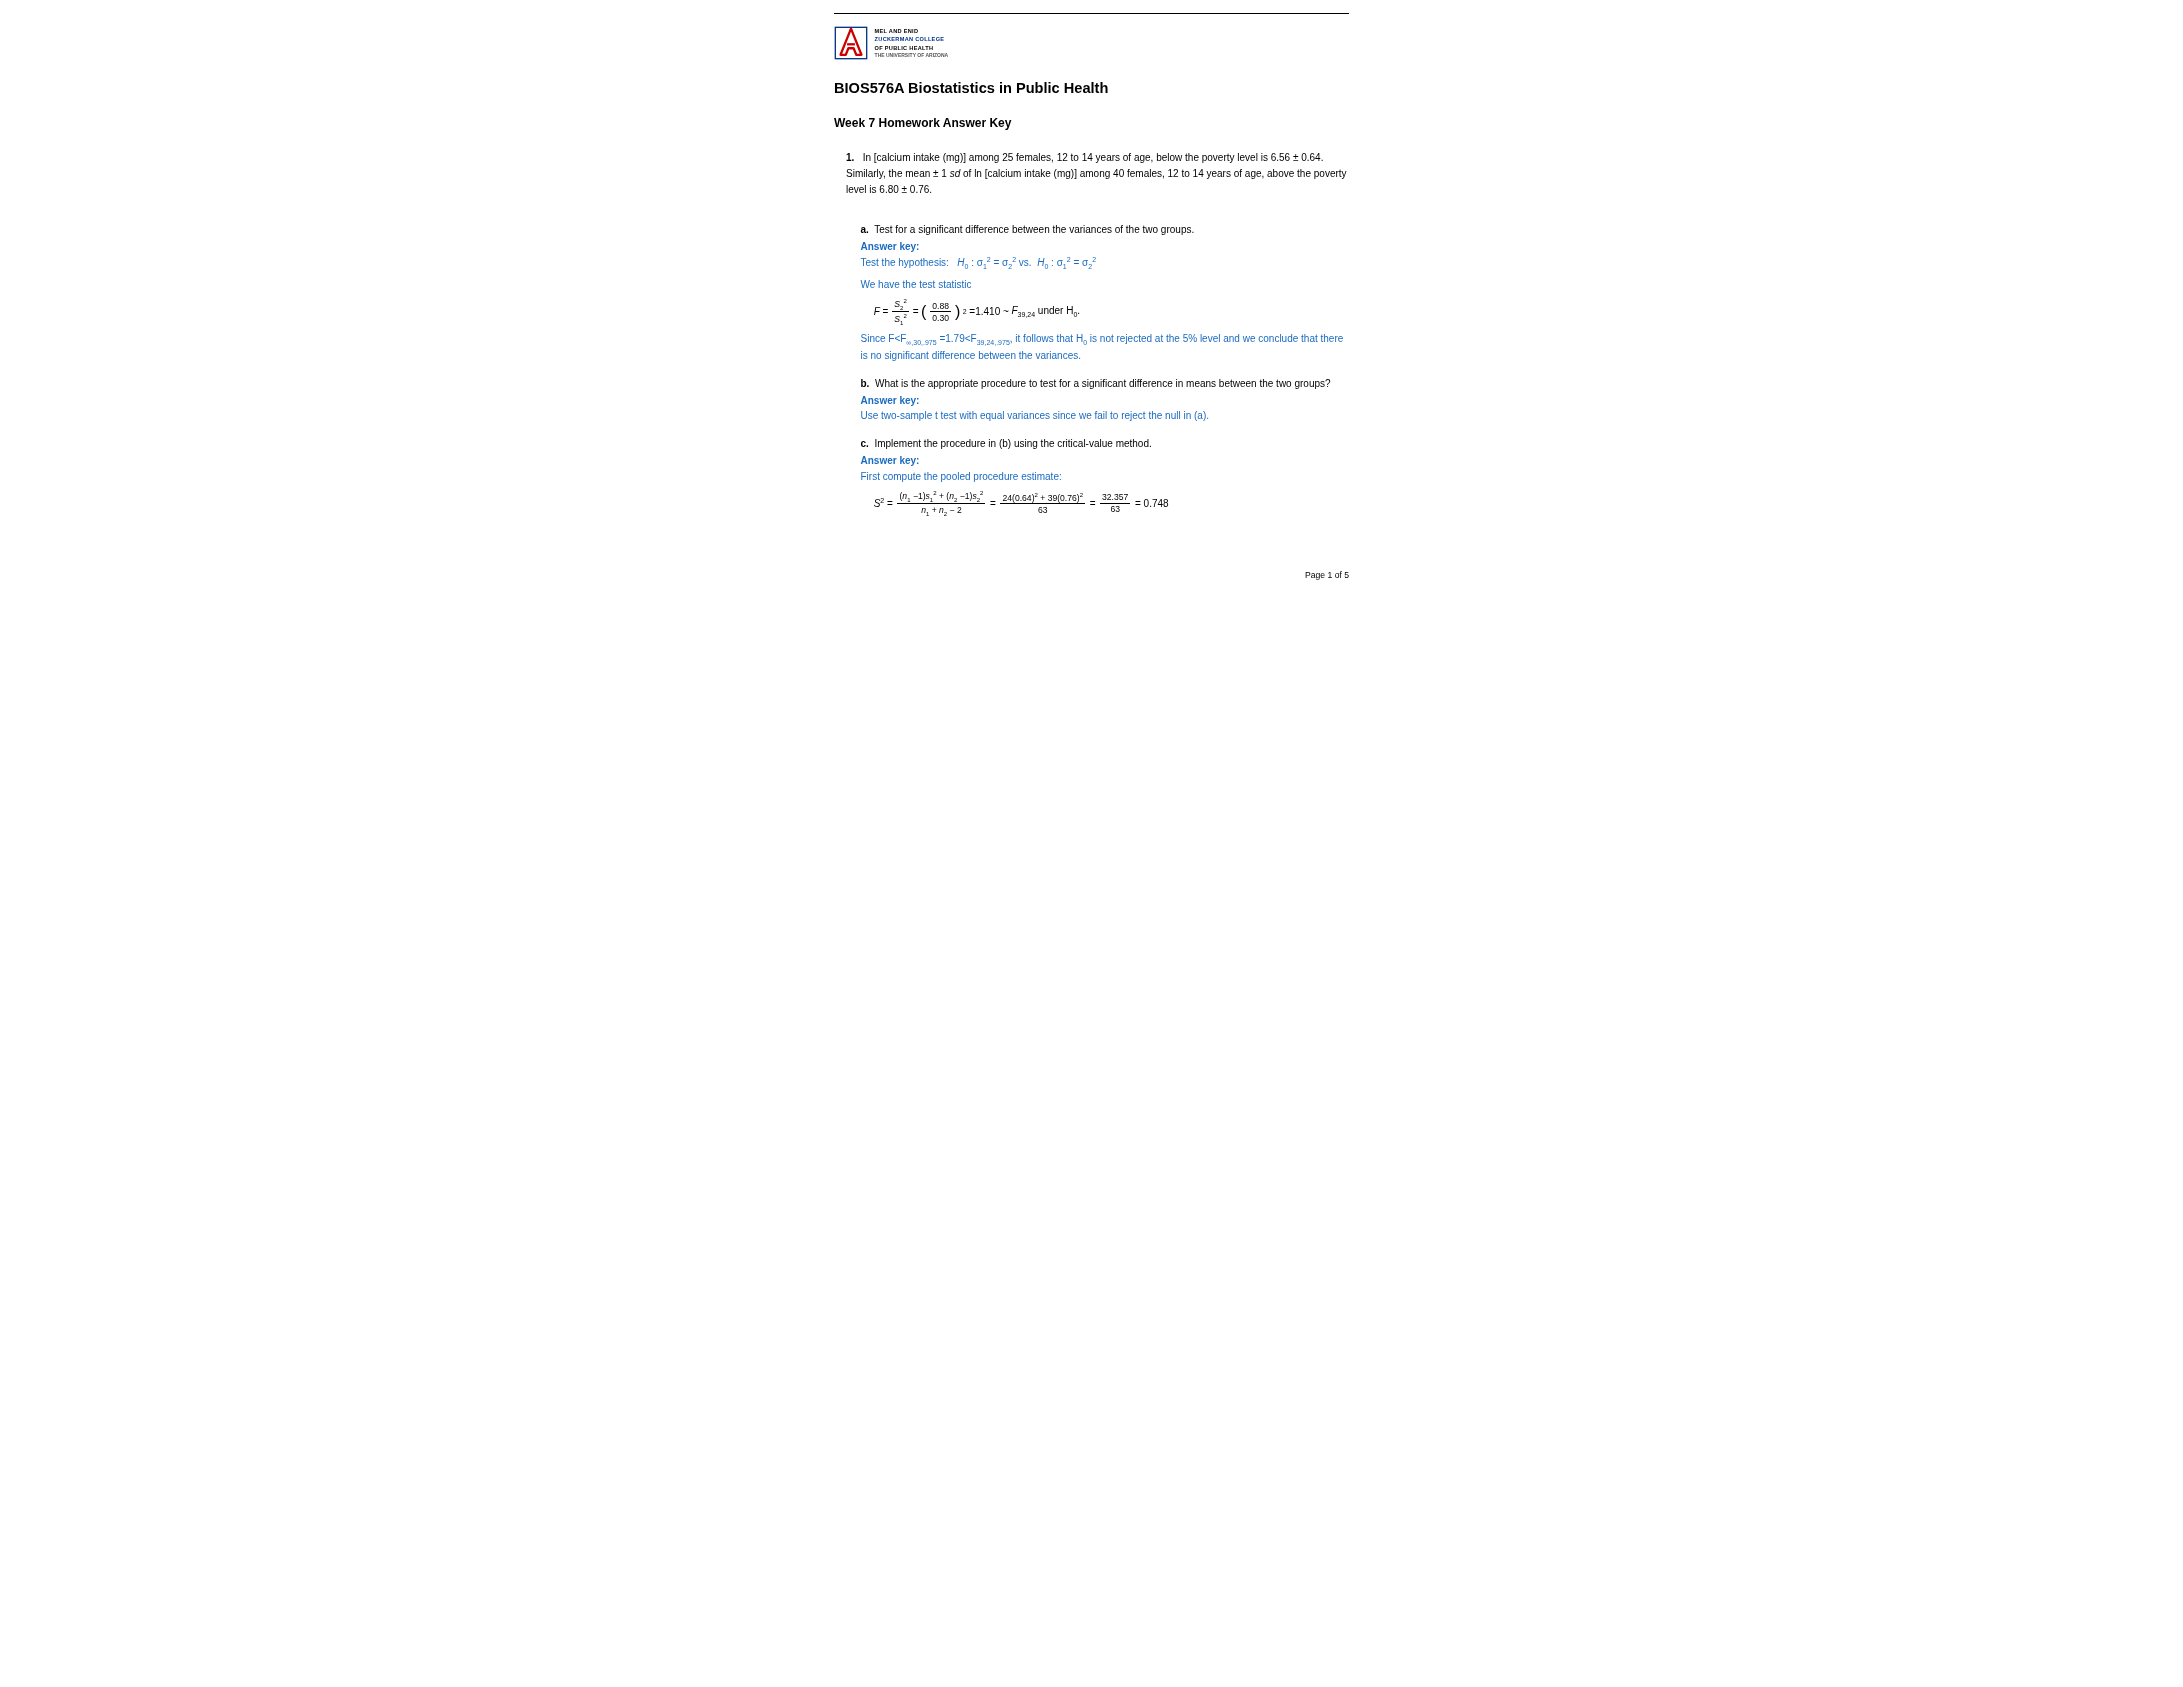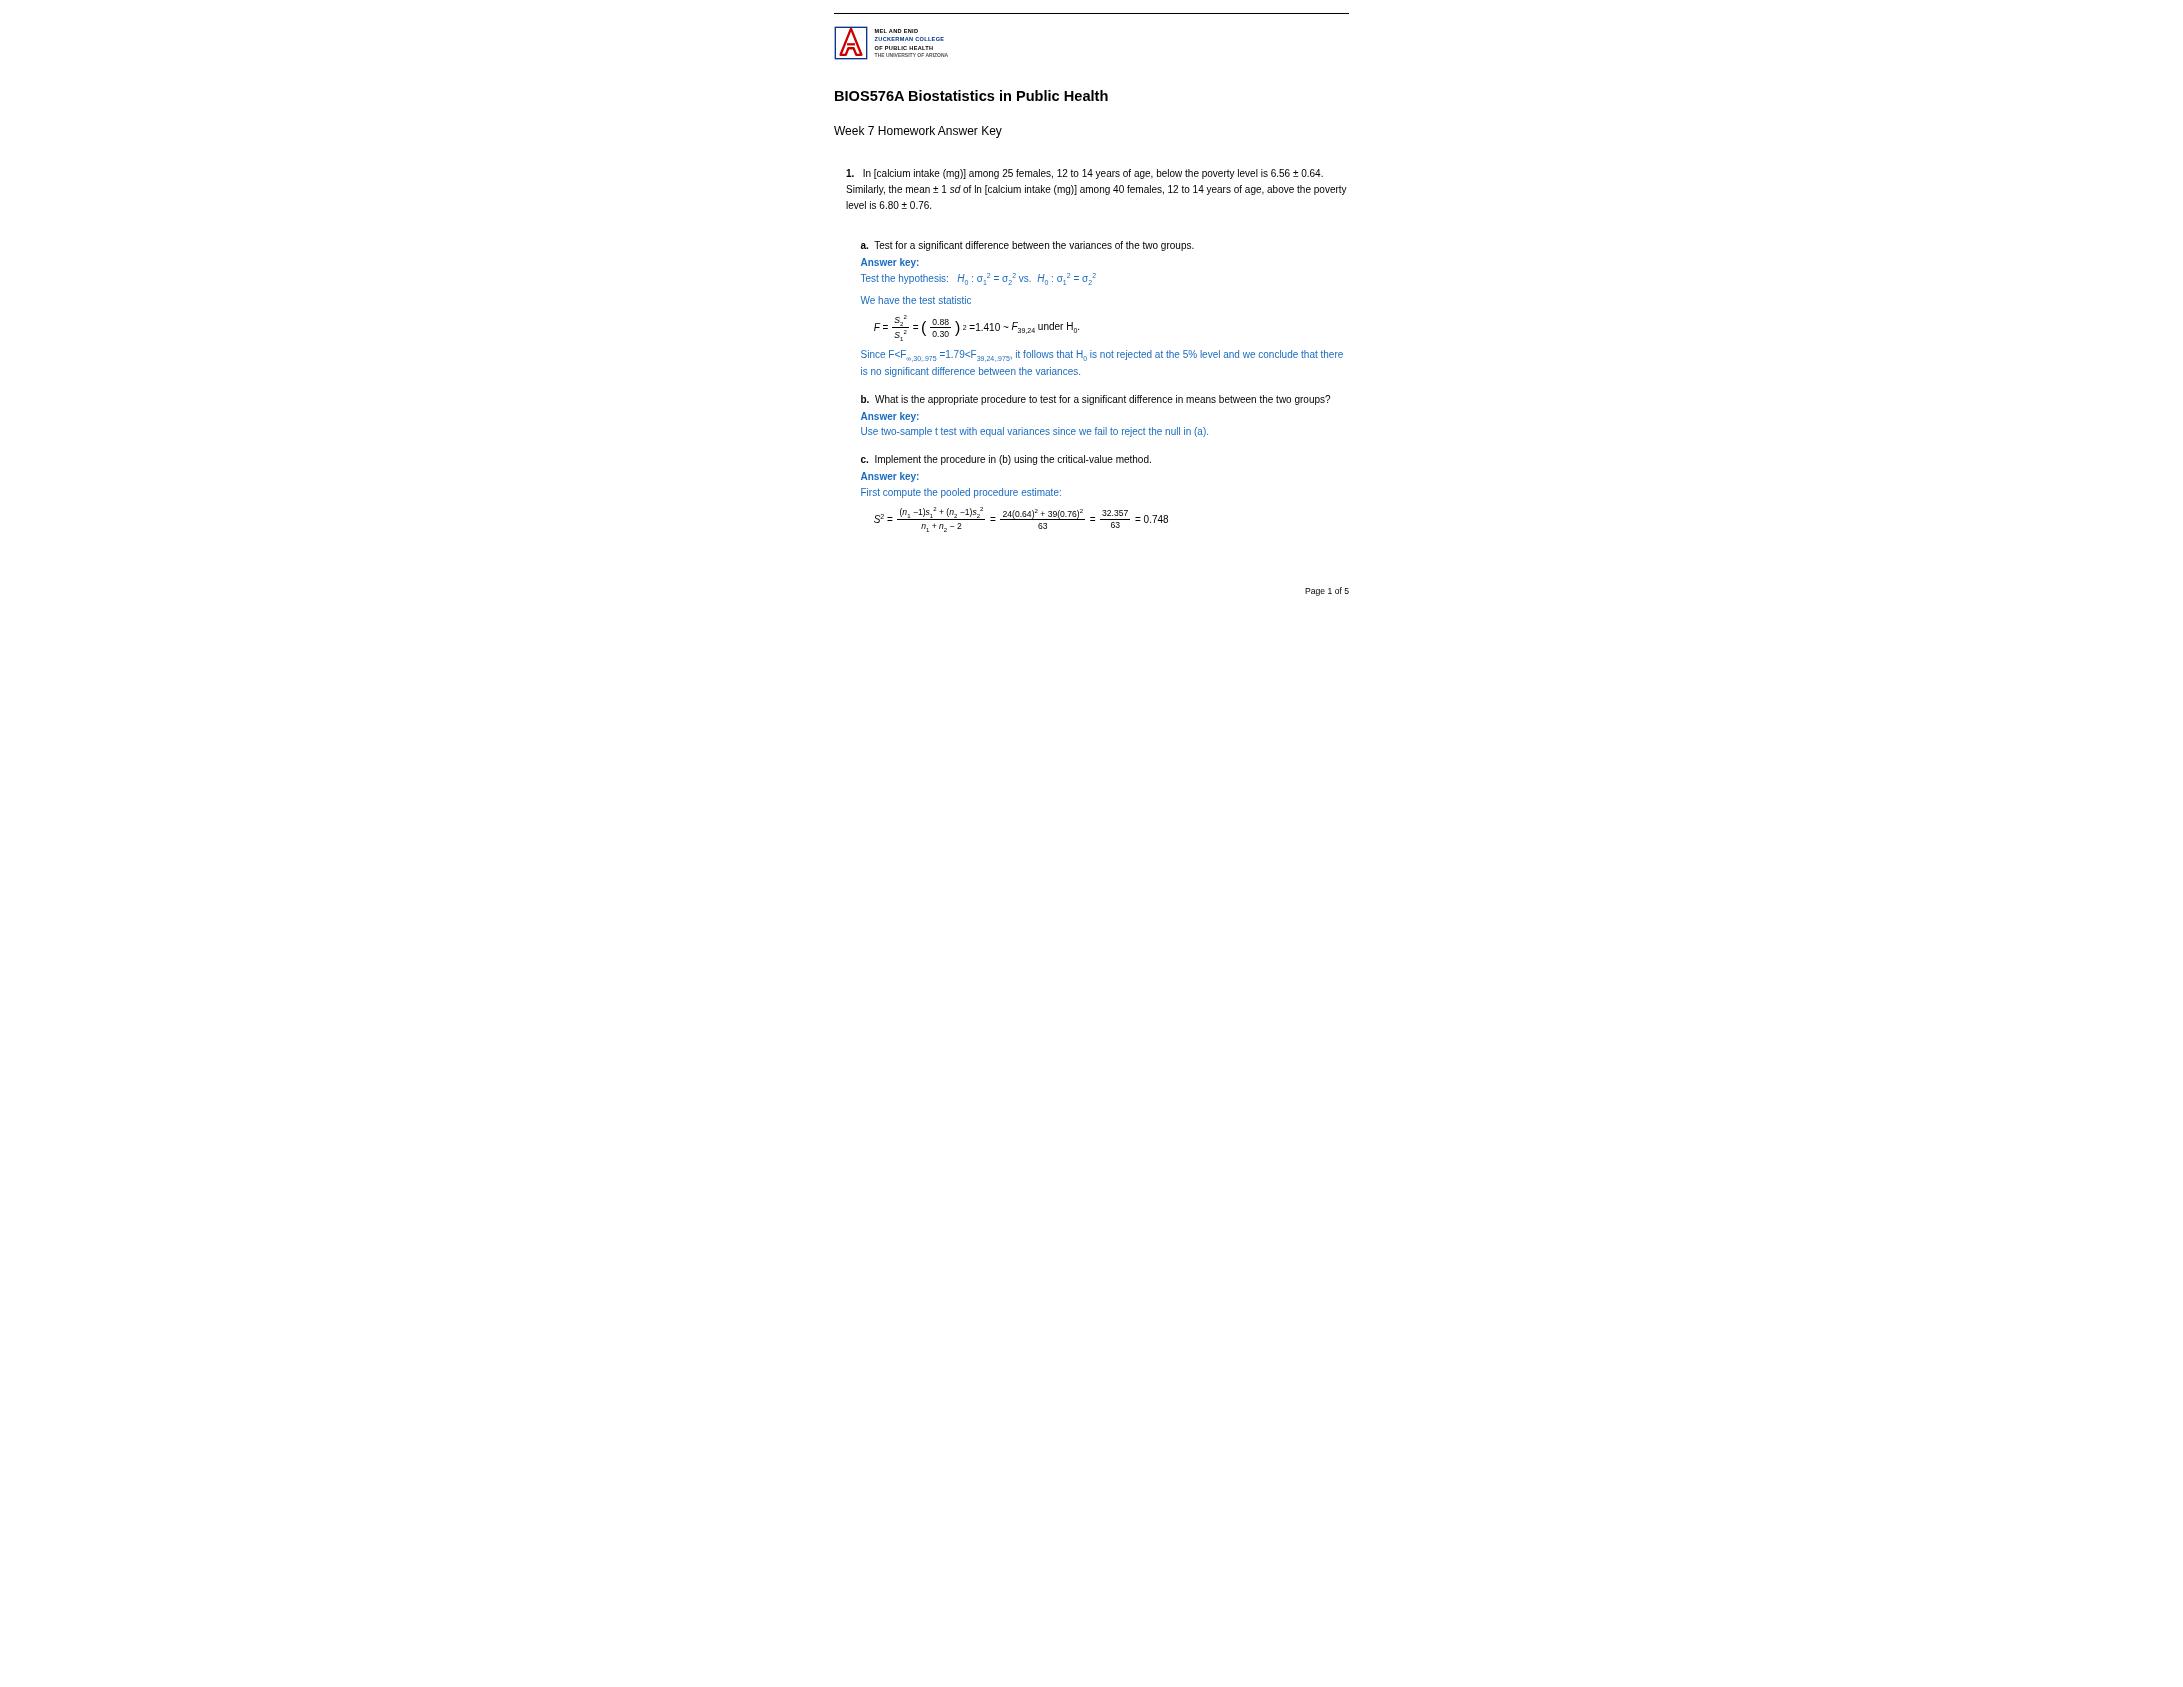--- a/index.html
+++ b/index.html
@@ -63,28 +63,28 @@
     }
 
     .header-text .university {
       font-size: 5px;
       color: #555;
     }
 
     .page-title {
       font-size: 14.6px;
       font-weight: bold;
-      margin-top: 28px;
+      margin-top: 20px;
       margin-bottom: 20px;
     }
 
     .week-title {
       font-size: 12px;
-      font-weight: normal;
-      margin-bottom: 28px;
+      font-weight: bold;
+      margin-bottom: 20px;
     }
 
     .question-list {
       list-style: none;
       padding: 0;
     }
 
     .question-item {
       margin-bottom: 13.2px;
     }

